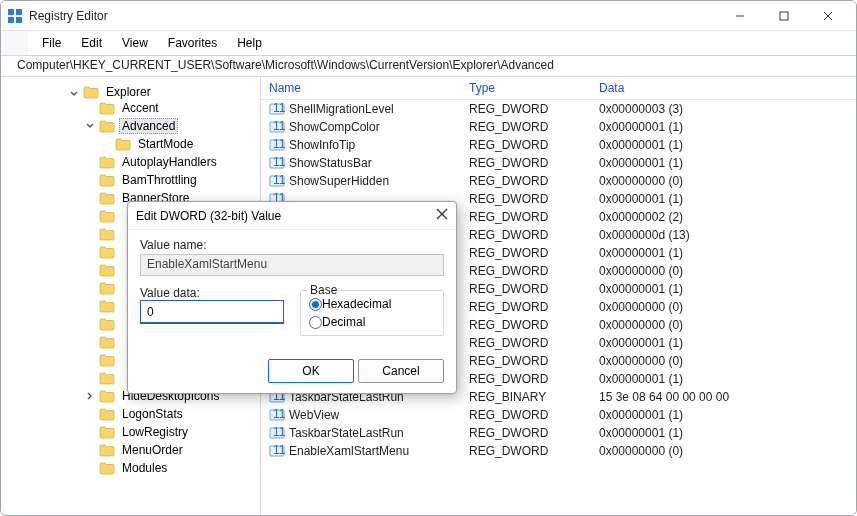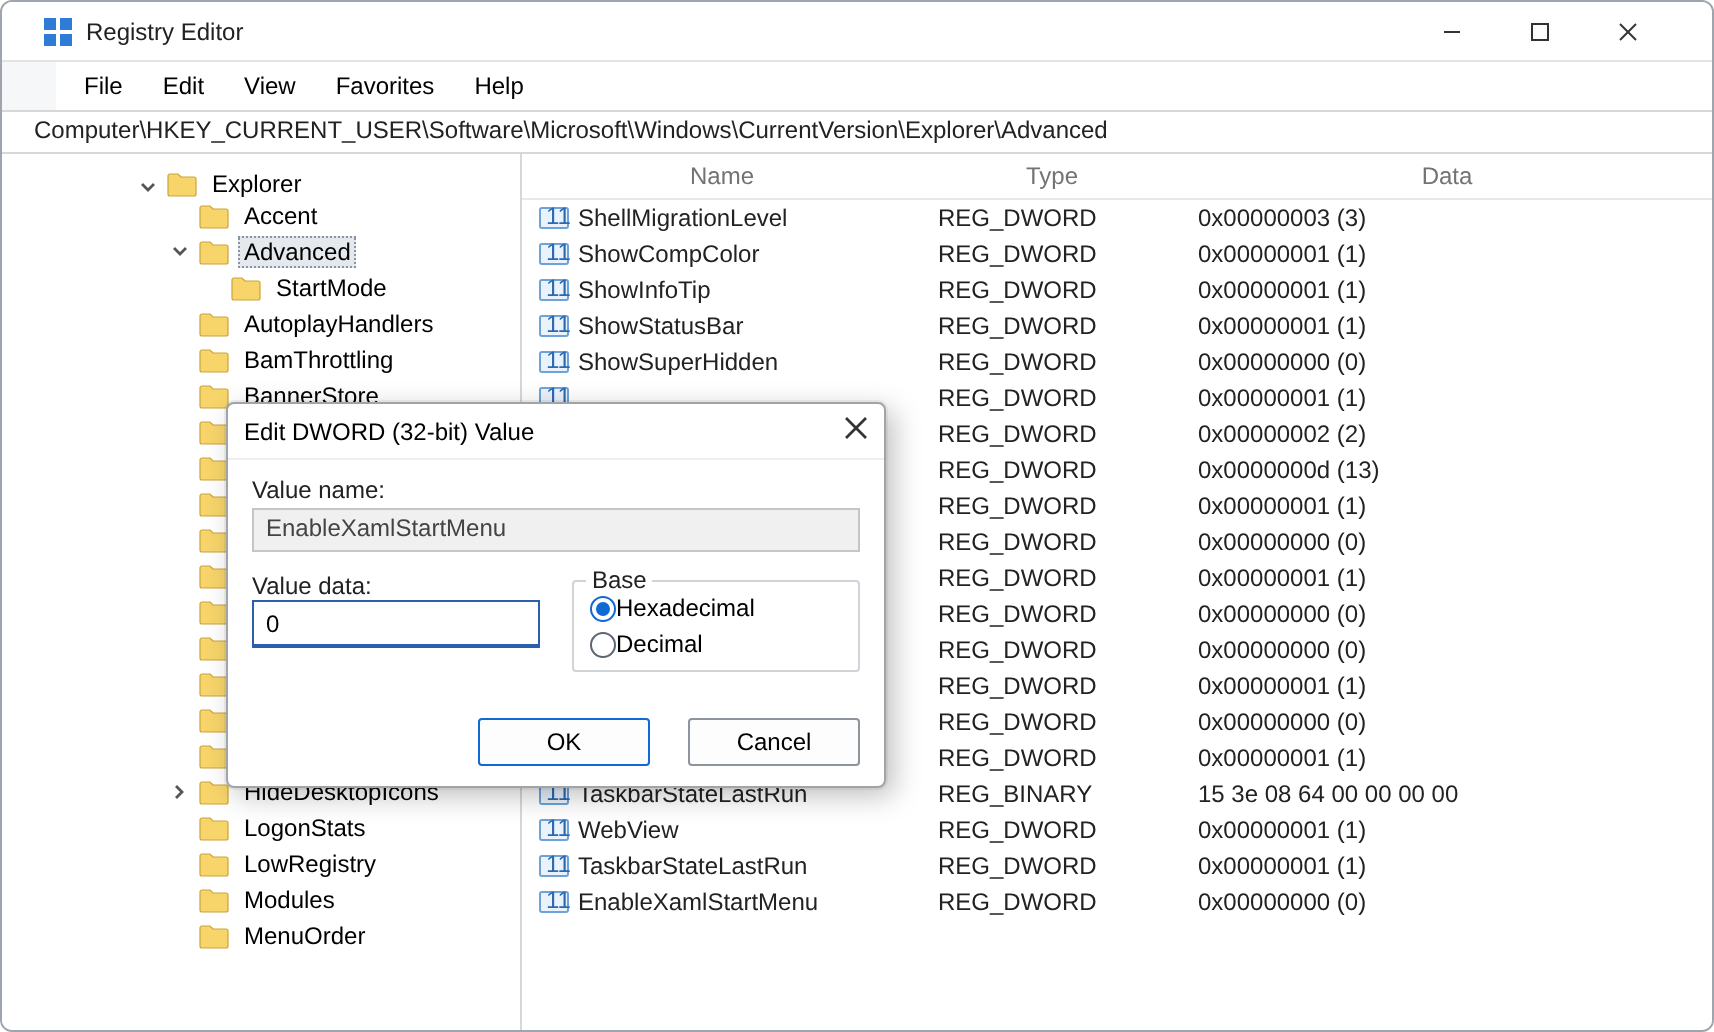--- a/index.html
+++ b/index.html
@@ -1,59 +1,59 @@
 <!DOCTYPE html>
 <html><head>
 <meta charset="utf-8">
 <style>
   * { box-sizing: border-box; font-family: "Segoe UI", Tahoma, sans-serif; font-size: 12px; }
   body { margin: 0; background: #fff; }
   .window { width: 857px; height: 516px; border: 1px solid #9fa5ad; border-radius: 6px; overflow: hidden; position: relative; display: flex; flex-direction: column; background: #f6f7f8; }
-  .titlebar { height: 30px; display: flex; align-items: center; padding: 0 20px; background: #fff; border-bottom: 1px solid #e3e3e3; }
+  .titlebar { height: 30px; display: flex; align-items: center; padding: 0 6px; background: #fff; border-bottom: 1px solid #e3e3e3; }
   .titlebar .app-icon { width:16px; height:16px; margin-right:6px; display:flex; align-items:center; justify-content:center;}
   .titlebar .title { flex: 1; color: #222; }
   .winbtns { display:flex; gap: 0; }
   .winbtn { width:44px; height:28px; display:flex; align-items:center; justify-content:center; color:#555; }
   .menubar { height: 24px; display: flex; align-items: center; gap: 4px; padding: 0 6px; background:#fff;margin-left:27px; }
   .menubar span { padding: 2px 8px; }
   .addrbar { height: 22px; border-top:1px solid #d7d7d7; border-bottom:1px solid #d7d7d7; background: #fff; padding:2px 16px; color:#222; }
   .content { flex:1; display:flex; min-height:0; background:#fff; }
   .tree { width:260px; border-right:1px solid #d7d7d7; overflow:auto; padding:4px 0 4px 2px; }
   .node { display:flex; align-items:center; height:18px; padding-left:2px; gap:2px; white-space:nowrap; }
   .tw { width:14px; display:inline-flex; justify-content:center; color:#6b6b6b; }
   .tw svg{width:10px;height:10px;}
   .folder-icon{width:16px;height:14px; display:inline-flex; align-items:center; justify-content:center; margin-right:2px;}
   .folder-icon svg{width:16px;height:14px;}
   .node .label{ padding:0 3px; }
   .node.sel .label{ background:#e5e9ee; border:1px dotted #8893a5; padding:0 2px;}
   .list { flex:1; overflow:auto;}
   .list table{ border-collapse:collapse; width:100%; }
-  .list th { text-align:center; font-weight:400; color:#737373; border-bottom:1px solid #e8e8e8; padding:4px 8px; position:sticky; top:0; background:#fff;}
+  .list th { text-align:left; font-weight:400; color:#1d4ed8; border-bottom:1px solid #e8e8e8; padding:4px 8px; position:sticky; top:0; background:#fff;}
   .list td { padding:2px 8px; height:18px; white-space:nowrap; color:#222;}
   .list td.namecell{ display:flex; align-items:center; gap:4px;}
   .reg-icon{width:16px;height:16px;display:inline-flex;align-items:center;justify-content:center;}
   .reg-icon svg{width:16px;height:16px;}
 
   
-  .dialog { position:absolute; left:112px; top:200px; width:330px; height:193px; background:#fff; border:1px solid #a0a4a9; box-shadow: 4px 4px 14px rgba(0,0,0,.25), 0 0 0 1px rgba(0,0,0,.05); border-radius:4px; display:flex; flex-direction:column;}
+  .dialog { position:absolute; left:126px; top:200px; width:330px; height:193px; background:#fff; border:1px solid #a0a4a9; box-shadow: 4px 4px 14px rgba(0,0,0,.25), 0 0 0 1px rgba(0,0,0,.05); border-radius:4px; display:flex; flex-direction:column;}
   .dlg-title{ height:28px; display:flex; align-items:center; padding:0 8px; border-bottom:1px solid #eee;}
   .dlg-title .t{ flex:1; }
   .dlg-body{ flex:1; padding:6px 12px 4px;}
   .dlg-body label{ display:block; margin-top:2px; color:#222;}
   .ro-input{ width:100%; height:22px; background:#f0f0f0; border:1px solid #c3c6cb; padding:2px 6px; margin-top:2px; color:#444;}
   .row2{ display:flex; gap:16px; margin-top:8px;}
   .row2 .col{ flex:1;}
   .vd-input{ width:100%; height:24px; border:1px solid #2b5fad; border-bottom:2px solid #2b5fad; padding:2px 6px; }
   .base-grp{ border:1px solid #d0d3d8; border-radius:2px; padding:2px 8px 6px; position:relative; margin-top:6px;}
   .base-grp .legend{ position:absolute; top:-8px; left:6px; background:#fff; padding:0 3px; color:#222;}
   .radio{ display:flex; align-items:flex-end; gap:0; margin-top:4px;}
   .radio .r{width:13px;height:13px;border-radius:50%;border:1px solid #5b6675;display:inline-flex;align-items:center;justify-content:center;}
   .radio.sel .r{border-color:#1169d6;}
   .radio.sel .r::after{content:'';width:7px;height:7px;border-radius:50%;background:#1169d6;}
-  .dlg-btns{ display:flex; gap:19px; justify-content:flex-end; padding:6px 12px 10px;}
+  .dlg-btns{ display:flex; gap:4px; justify-content:flex-end; padding:6px 12px 10px;}
   .dlg-btns button{ width:86px; height:24px; border:1px solid #8d949c; background:#fdfdfd; border-radius:2px;}
   .dlg-btns button.primary{ border-color:#1169d6; }
   .x-icon svg{width:12px;height:12px;}
 </style>
 </head>
 <body>
 
 <div class="window">
 
   <div class="titlebar">
@@ -290,30 +290,30 @@
           </span>
           <span class="label">LowRegistry</span>
         </div>
         <div class="node" style="padding-left: 80px;">
           <span class="tw"></span>
           <span class="folder-icon">
             <svg viewBox="0 0 16 14">
               <path d="M1 3c0-.6.4-1 1-1h4l1.5 1.5H14c.6 0 1 .4 1 1V12c0 .6-.4 1-1 1H2c-.6 0-1-.4-1-1V3z" fill="#f7d56b" stroke="#caa33a" stroke-width=".6"></path>
             </svg>
           </span>
+          <span class="label">MenuOrder</span>
+        </div>
+        <div class="node" style="padding-left: 80px;">
+          <span class="tw"></span>
+          <span class="folder-icon">
+            <svg viewBox="0 0 16 14">
+              <path d="M1 3c0-.6.4-1 1-1h4l1.5 1.5H14c.6 0 1 .4 1 1V12c0 .6-.4 1-1 1H2c-.6 0-1-.4-1-1V3z" fill="#f7d56b" stroke="#caa33a" stroke-width=".6"></path>
+            </svg>
+          </span>
           <span class="label">Modules</span>
-        </div>
-        <div class="node" style="padding-left: 80px;">
-          <span class="tw"></span>
-          <span class="folder-icon">
-            <svg viewBox="0 0 16 14">
-              <path d="M1 3c0-.6.4-1 1-1h4l1.5 1.5H14c.6 0 1 .4 1 1V12c0 .6-.4 1-1 1H2c-.6 0-1-.4-1-1V3z" fill="#f7d56b" stroke="#caa33a" stroke-width=".6"></path>
-            </svg>
-          </span>
-          <span class="label">MenuOrder</span>
         </div>
       </div>
     <div class="list">
       <table>
         <thead>
             <tr>
           <th style="width:200px">Name</th>
           <th style="width:130px">Type</th>
           <th>Data</th>
         </tr>

